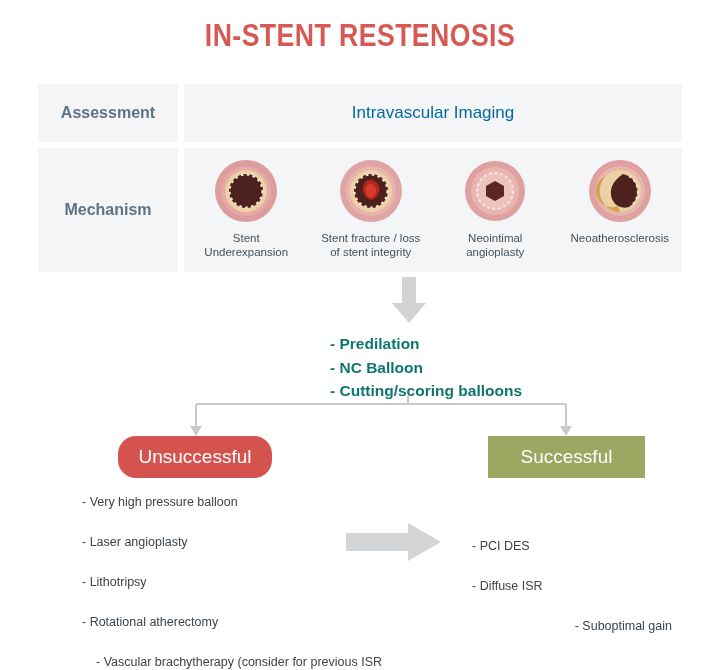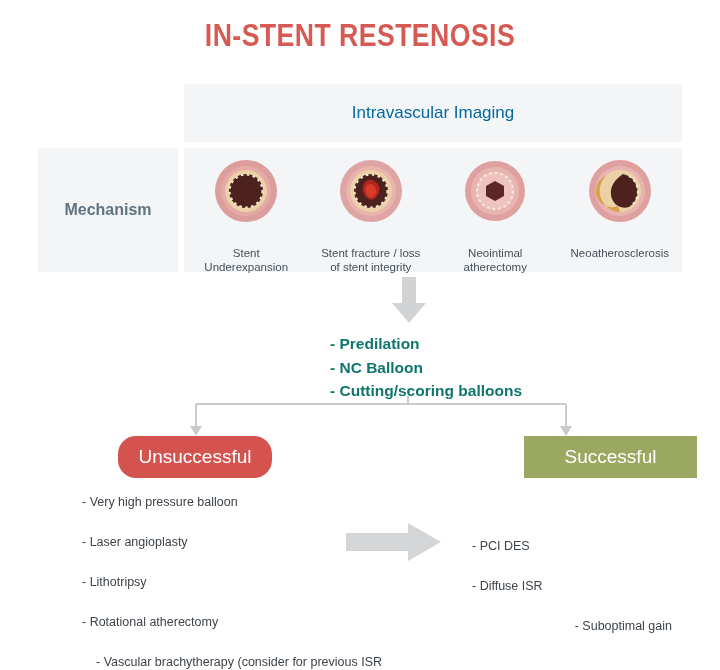--- a/index.html
+++ b/index.html
@@ -51,21 +51,21 @@
   .mech-list{
     position:absolute;left:146px;top:64px;width:498px;height:124px;
     display:flex;align-items:flex-start;justify-content:space-around;
   }
   .mech-item{
     width:124px;display:flex;flex-direction:column;align-items:center;
     padding-top:6px;
   }
   .vessel{position:relative;width:74px;height:74px;}
   .cap{
-    margin-top:18px;text-align:center;font-size:11.5px;color:#44505a;
+    margin-top:3px;text-align:center;font-size:11.5px;color:#44505a;
     line-height:1.25;
   }
 
   
   .down-arrow{position:absolute;left:391px;top:277px;width:36px;height:46px;}
 
   
   .treat{
     position:absolute;left:330px;top:332px;
     font-size:15.5px;font-weight:bold;color:#0f766e;line-height:1.52;
@@ -74,41 +74,44 @@
   
   .conn{position:absolute;left:0;top:396px;width:720px;height:44px;}
 
   
   .outbox{
     position:absolute;height:42px;
     display:flex;align-items:center;justify-content:center;
     color:#ffffff;font-size:19px;
   }
   .box-unsuccessful{left:118px;top:436px;width:154px;background:#d4534f;border-radius:18px;}
-  .box-successful{left:488px;top:436px;width:173px;background:#9aa861;margin-left:36px;}
+  .box-successful{left:488px;top:436px;width:157px;background:#9aa861;}
 
   
   .optlist{position:absolute;font-size:12.5px;color:#3d4349;line-height:1.35;}
   .left-list{left:82px;top:494px;width:300px;}
   .right-list{left:472px;top:494px;width:200px;margin-top:44px;}
   .optlist .opt{margin-bottom:23px;}
   .optlist .opt.last{margin-bottom:0;text-align:right;}
 
   
   .h-arrow{position:absolute;left:346px;top:522px;width:96px;height:40px;}
 </style>
 </head>
 <body>
 
 <div id="stage">
 
   <div class="title">IN-STENT RESTENOSIS</div>
 
   <div class="panel">
 
+    <div class="cell cell-assessment">
+      <div class="rowlabel">Assessment</div>
+    </div>
 
     <div class="cell cell-imaging">
       <div class="imaging-label">Intravascular Imaging</div>
     </div>
 
     <div class="cell cell-mechanism">
       <div class="rowlabel">Mechanism</div>
     </div>
 
     <div class="cell cell-mech-content"></div>
@@ -154,21 +157,21 @@
           <svg width="74" height="74" viewBox="0 0 74 74">
             <circle cx="37" cy="37" r="30" fill="#dfa0a0"></circle>
             <circle cx="37" cy="37" r="24" fill="#e9b4b0"></circle>
             <circle cx="37" cy="37" r="19" fill="#eec3bd"></circle>
             <circle cx="37" cy="37" r="18" fill="none" stroke="#f7efe4" stroke-width="2" stroke-dasharray="2.4 3.2"></circle>
             <path d="M37 27 l9 5 v10 l-9 5 l-9 -5 v-10 Z" fill="#5b2724"></path>
           </svg>
         </div>
         <div class="cap">
           <div>Neointimal</div>
-          <div>atherectomy</div>
+          <div>angioplasty</div>
         </div>
       </div>
 
       <div class="mech-item">
         <div class="vessel">
           <svg width="74" height="74" viewBox="0 0 74 74">
             <circle cx="37" cy="37" r="31" fill="#dfa0a0"></circle>
             <circle cx="37" cy="37" r="25" fill="#e9b4b0"></circle>
             <circle cx="37" cy="37" r="21" fill="#ecd0a6"></circle>
             <path d="M37 58 a21 21 0 0 1 -14 -36 a16 16 0 0 0 12 30 Z" fill="#d9a04a"></path>

